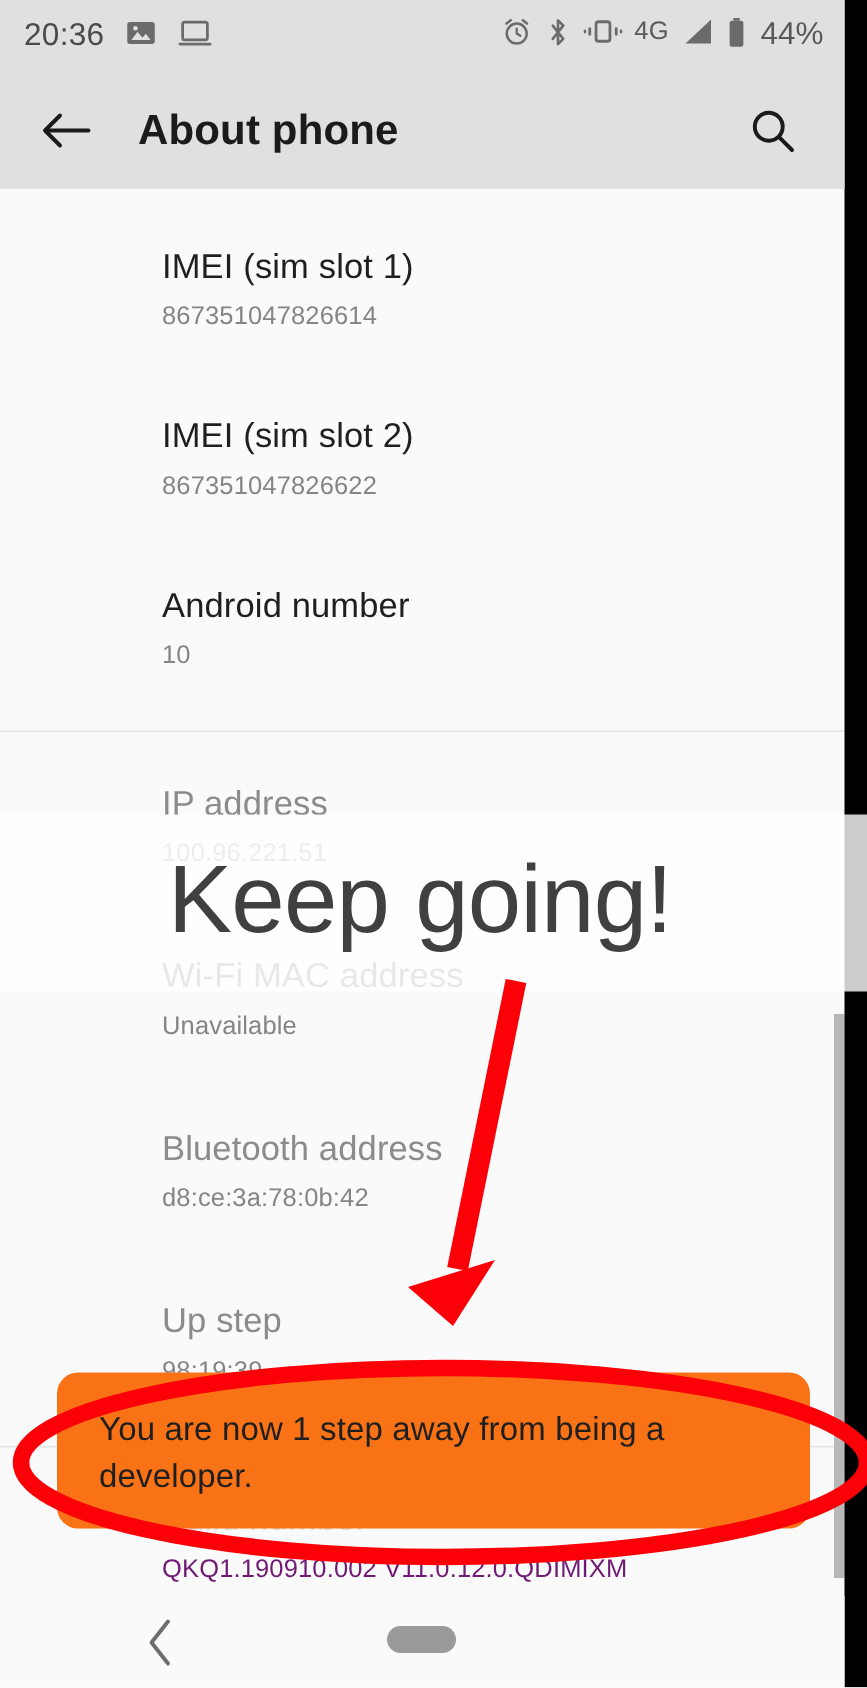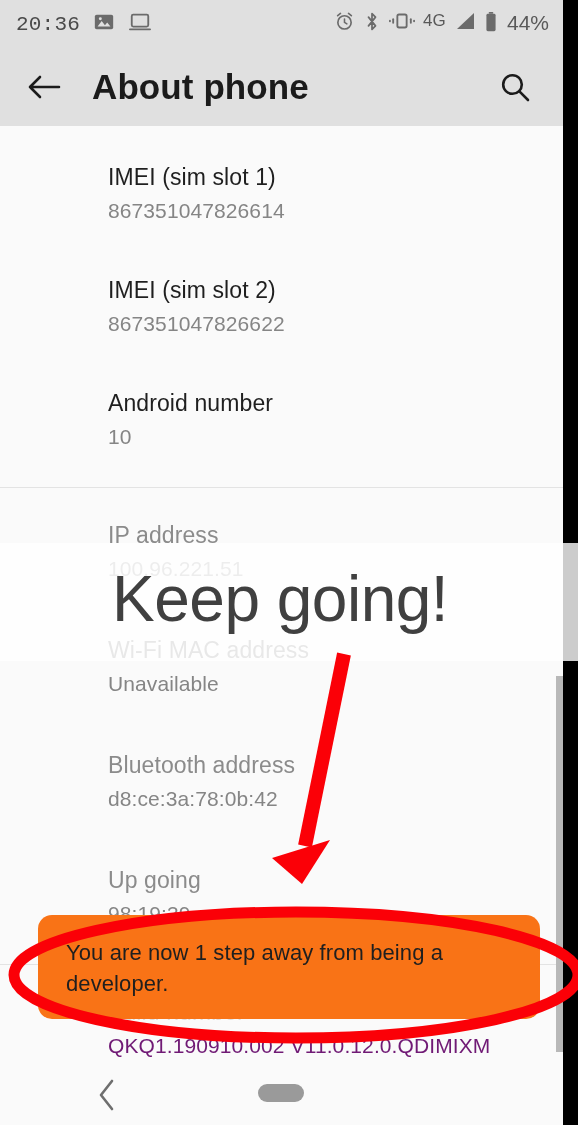--- a/index.html
+++ b/index.html
@@ -41,21 +41,20 @@
     background: #e0e0e0;
     display: flex;
     align-items: center;
     padding: 0 14px 0 16px;
     z-index: 6;
   }
   .status-left {
     display: flex;
     align-items: center;
     gap: 13px;
-    font-family: Liberation Mono, monospace;
   }
   .status-time {
     font-size: 21px;
     color: #4a4a4a;
     letter-spacing: 0.2px;
   }
   .status-right {
     margin-left: auto;
     display: flex;
     gap: 8px;
@@ -83,21 +82,21 @@
     align-items: center;
     z-index: 6;
   }
   .appbar-back {
     width: 64px; height: 64px;
     margin-left: 12px;
     display: flex; align-items: center; justify-content: center;
     cursor: pointer;
   }
   .appbar-title {
-    font-size: 35px;
+    font-size: 28px;
     font-weight: bold;
     color: #1b1b1b;
     margin-left: 16px;
     letter-spacing: 0.1px;
   }
   .appbar-search {
     margin-left: auto;
     width: 64px; height: 64px;
     margin-right: 16px;
     display: flex; align-items: center; justify-content: center;
@@ -119,21 +118,21 @@
     padding: 0 24px 0 108px;
   }
   .row-title {
     font-size: 23px;
     color: #1f1f1f;
     line-height: 30px;
     letter-spacing: 0.1px;
   }
   .row-title.dim { color: #8b8b8b; }
   .row-sub {
-    font-size: 21px;
+    font-size: 17px;
     color: #858585;
     line-height: 28px;
     margin-top: 5px;
     letter-spacing: 0.1px;
   }
   .row-sub.dim2 { color: #a6a6a6; }
   .divider {
     height: 1px;
     background: #e3e3e3;
     margin: 0;
@@ -333,21 +332,21 @@
       <div class="row-title dim">Wi-Fi MAC address</div>
       <div class="row-sub">Unavailable</div>
     </div>
 
     <div class="row" style="padding-top:52px;">
       <div class="row-title dim">Bluetooth address</div>
       <div class="row-sub">d8:ce:3a:78:0b:42</div>
     </div>
 
     <div class="row" style="padding-top:52px; padding-bottom:36px;">
-      <div class="row-title dim">Up going</div>
+      <div class="row-title dim">Up step</div>
       <div class="row-sub">98:19:39</div>
     </div>
 
     <div class="divider"></div>
 
     <div class="row" style="padding-top:32px;">
       <div class="row-title" style="color:#dcdcdc;">Build number</div>
       <div class="row-sub" style="color:#701a75;">QKQ1.190910.002 V11.0.12.0.QDIMIXM</div>
     </div>
 

